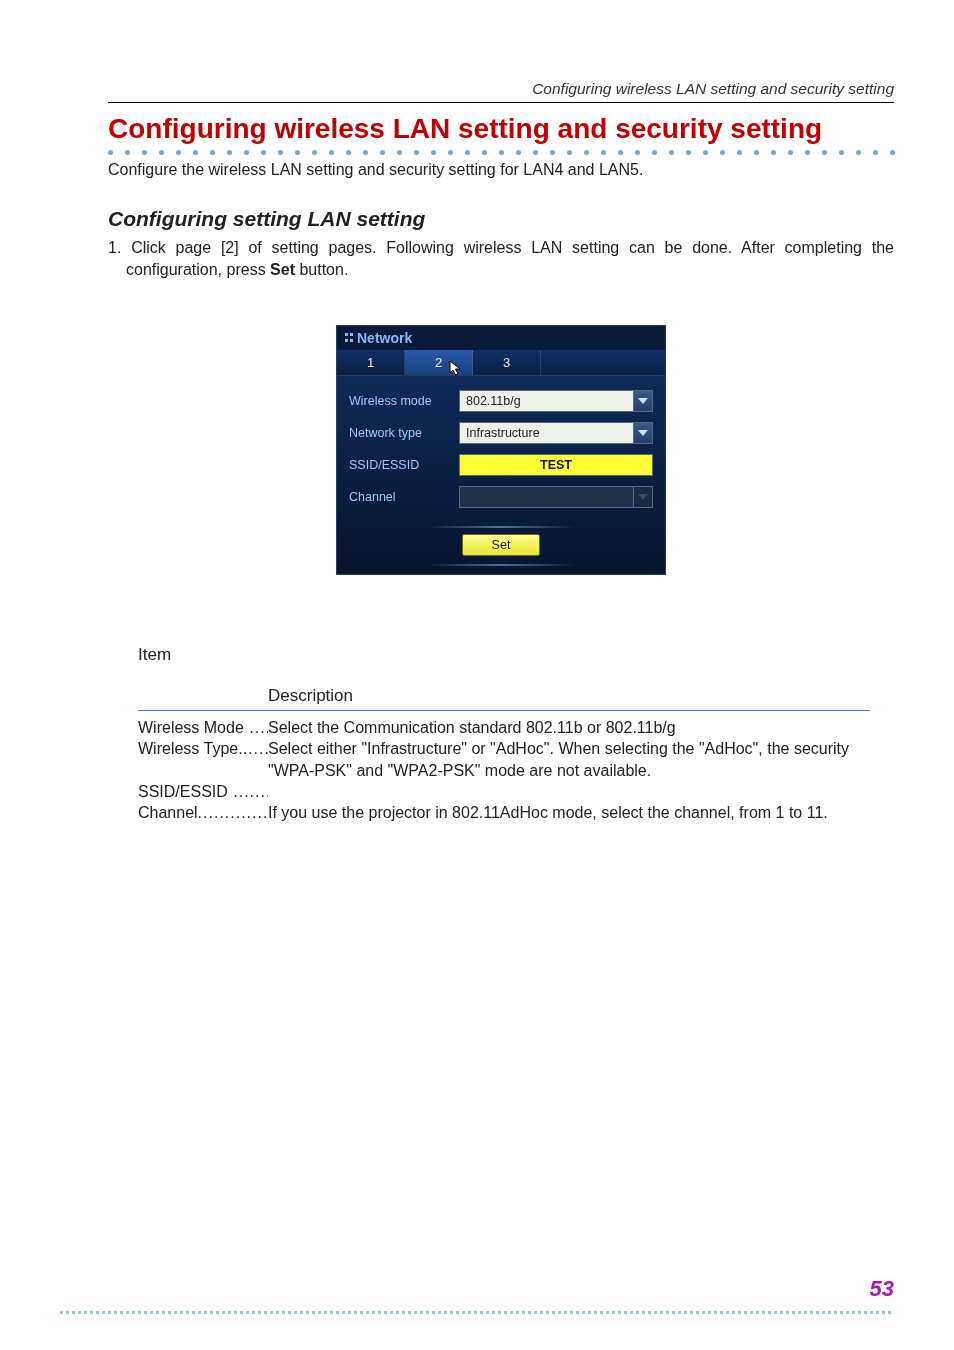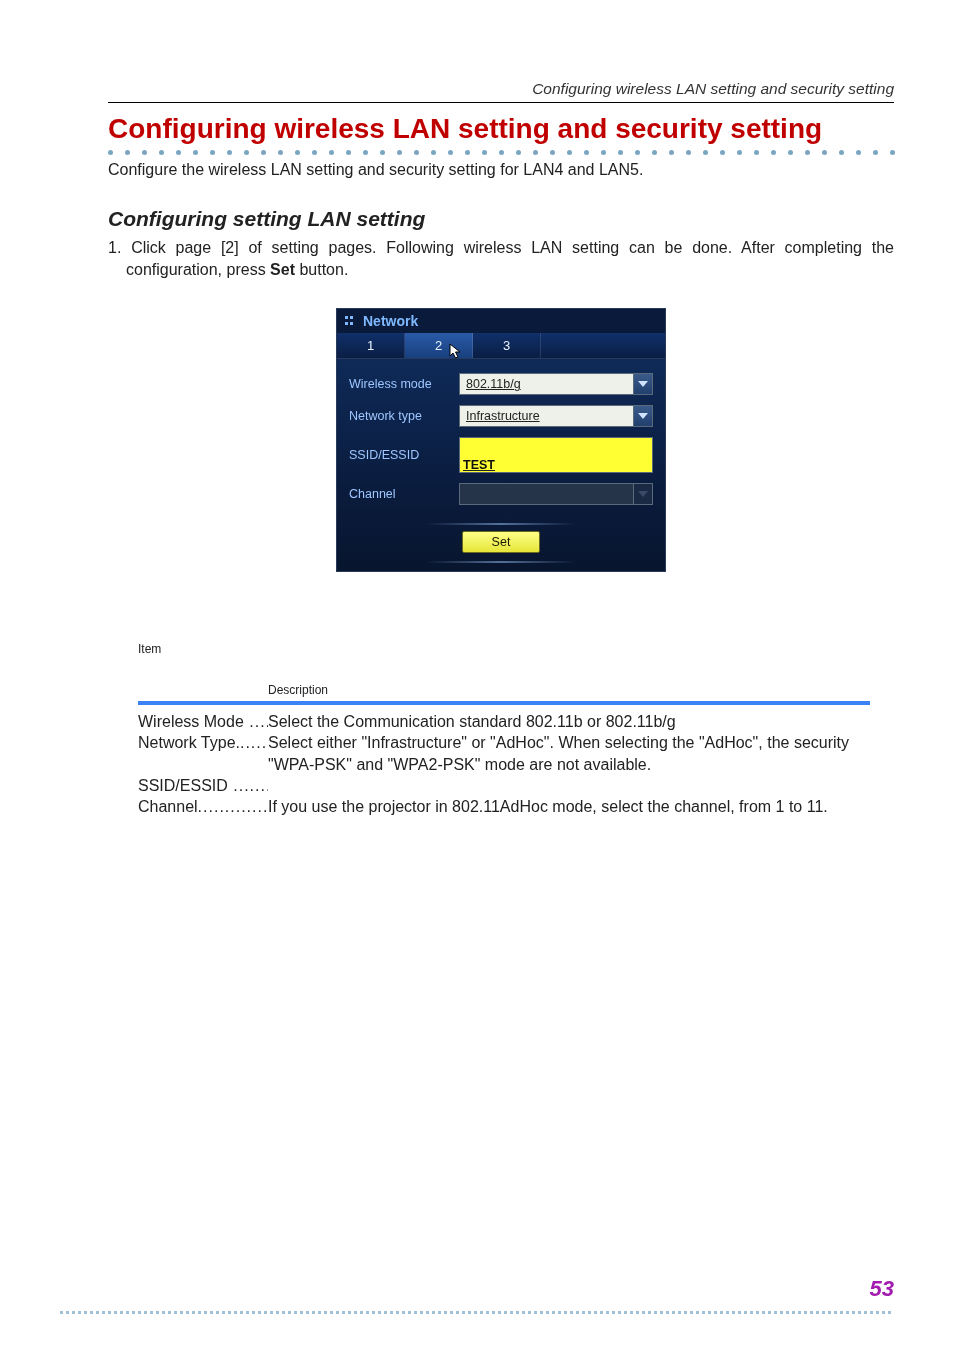--- a/index.html
+++ b/index.html
@@ -53,40 +53,40 @@
     font-size: 21px;
     color: #222;
     margin-bottom: 6px;
   }
   .step {
     font-size: 16px;
     line-height: 1.4;
     text-align: justify;
     padding-left: 18px;
     text-indent: -18px;
-    margin-bottom: 27px;
+    margin-bottom: 44px;
   }
   .step .bold { font-weight: 700; }
 
   
   .panel-wrap {
     width: 330px;
     margin: 0 auto 70px auto;
   }
   .panel-title {
     background: #0a1a3a;
     color: #7fb8ff;
     font-weight: 700;
     font-size: 14px;
     padding: 4px 8px;
     border: 1px solid #2a3a5a;
     border-bottom: none;
     display: flex;
     align-items: center;
-    gap: 6px;
+    gap: 0;
   }
   .panel-title .grip {
     display: inline-flex;
     flex-wrap: wrap;
     width: 12px; height: 10px;
     gap: 2px;
   }
   .panel-title .grip i {
     width: 3px; height: 3px; background: #7fb8ff; display: block;
   }
@@ -155,21 +155,20 @@
     margin-bottom: 10px;
   }
   .frow .label {
     flex: 0 0 110px;
     color: #9ec6ff;
     font-size: 12.5px;
   }
   .frow .field {
     flex: 1;
     display: flex;
-    text-decoration: underline;
   }
   .select {
     flex: 1;
     display: flex;
     align-items: stretch;
     height: 22px;
   }
   .select .val {
     flex: 1;
     background: #eef0ea;
@@ -190,22 +189,23 @@
   .select.disabled .val { background: #26344a; color: #5a6a7a; }
   .select.disabled .btn { background: #1b2a44; }
   .textin {
     flex: 1;
     height: 22px;
     background: #ffff33;
     border: 1px solid #5a6a7a;
     color: #111;
     font-size: 12.5px;
     font-weight: 700;
-    padding: 17px 3px;
+    padding: 0 3px;
     line-height: 20px;
+    text-align: center;
   }
   .set-row {
     text-align: center;
     margin-top: 26px;
     position: relative;
   }
   .set-row::before, .set-row::after {
     content: "";
     position: absolute;
     left: 50%; transform: translateX(-50%);
@@ -222,23 +222,23 @@
     color: #1a1a00;
     background: linear-gradient(#ffff88, #e6e63a);
     border: 1px solid #6a6a20;
     border-radius: 2px;
   }
 
   
   .desc-block { margin: 0 24px 0 30px; }
   .desc-head {
     display: flex;
-    font-size: 12px;
-    color: #222;
-    border-bottom: 4px solid #3b82f6;
+    font-size: 17px;
+    color: #222;
+    border-bottom: 1px solid #3b82f6;
     padding-bottom: 4px;
     margin-bottom: 6px;
   }
   .desc-head .c1 { flex: 0 0 130px; }
   .desc-head .c2 { flex: 1; margin-top: 41px; }
   .desc-row {
     display: flex;
     font-size: 16px;
     line-height: 1.32;
     color: #222;
@@ -411,21 +411,21 @@
     <div class="desc-head">
       <div class="c1">Item</div>
       <div class="c2">Description</div>
     </div>
     <div id="desc-rows">
         <div class="desc-row">
           <div class="c1"><span>Wireless Mode</span><span class="dots"> ........</span></div>
           <div class="c2"><span>Select the Communication standard 802.11b or 802.11b/g</span></div>
         </div>
         <div class="desc-row">
-          <div class="c1"><span>Network Type.</span><span class="dots">.........</span></div>
+          <div class="c1"><span>Wireless Type.</span><span class="dots">.........</span></div>
           <div class="c2"><span>Select either "Infrastructure" or "AdHoc". When selecting the "AdHoc", the security "WPA-PSK" and "WPA2-PSK" mode are not available.</span></div>
         </div>
         <div class="desc-row">
           <div class="c1"><span>SSID/ESSID</span><span class="dots"> ...............</span></div>
           <div class="c2"></div>
         </div>
         <div class="desc-row">
           <div class="c1"><span>Channel</span><span class="dots">.....................</span></div>
           <div class="c2"><span>If you use the projector in 802.11AdHoc mode, select the channel, from 1 to 11.</span></div>
         </div>

